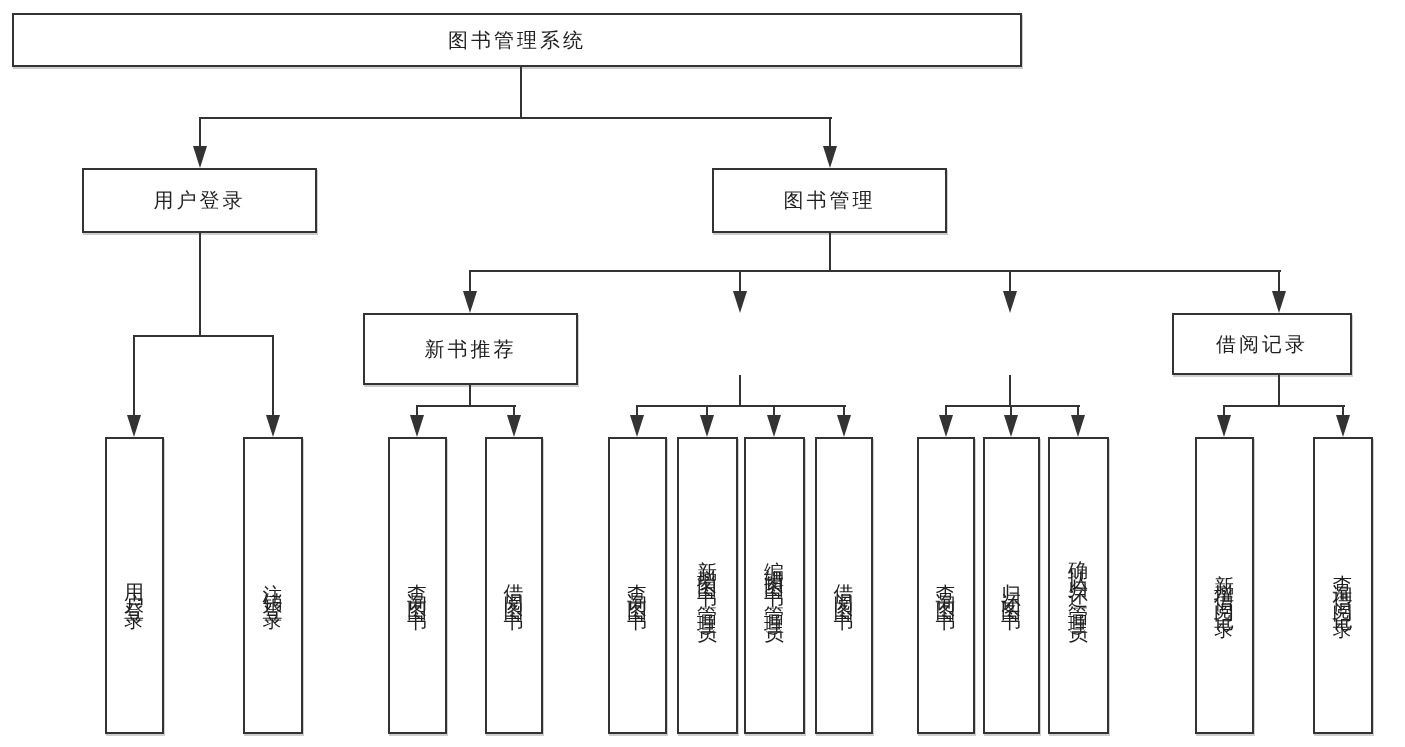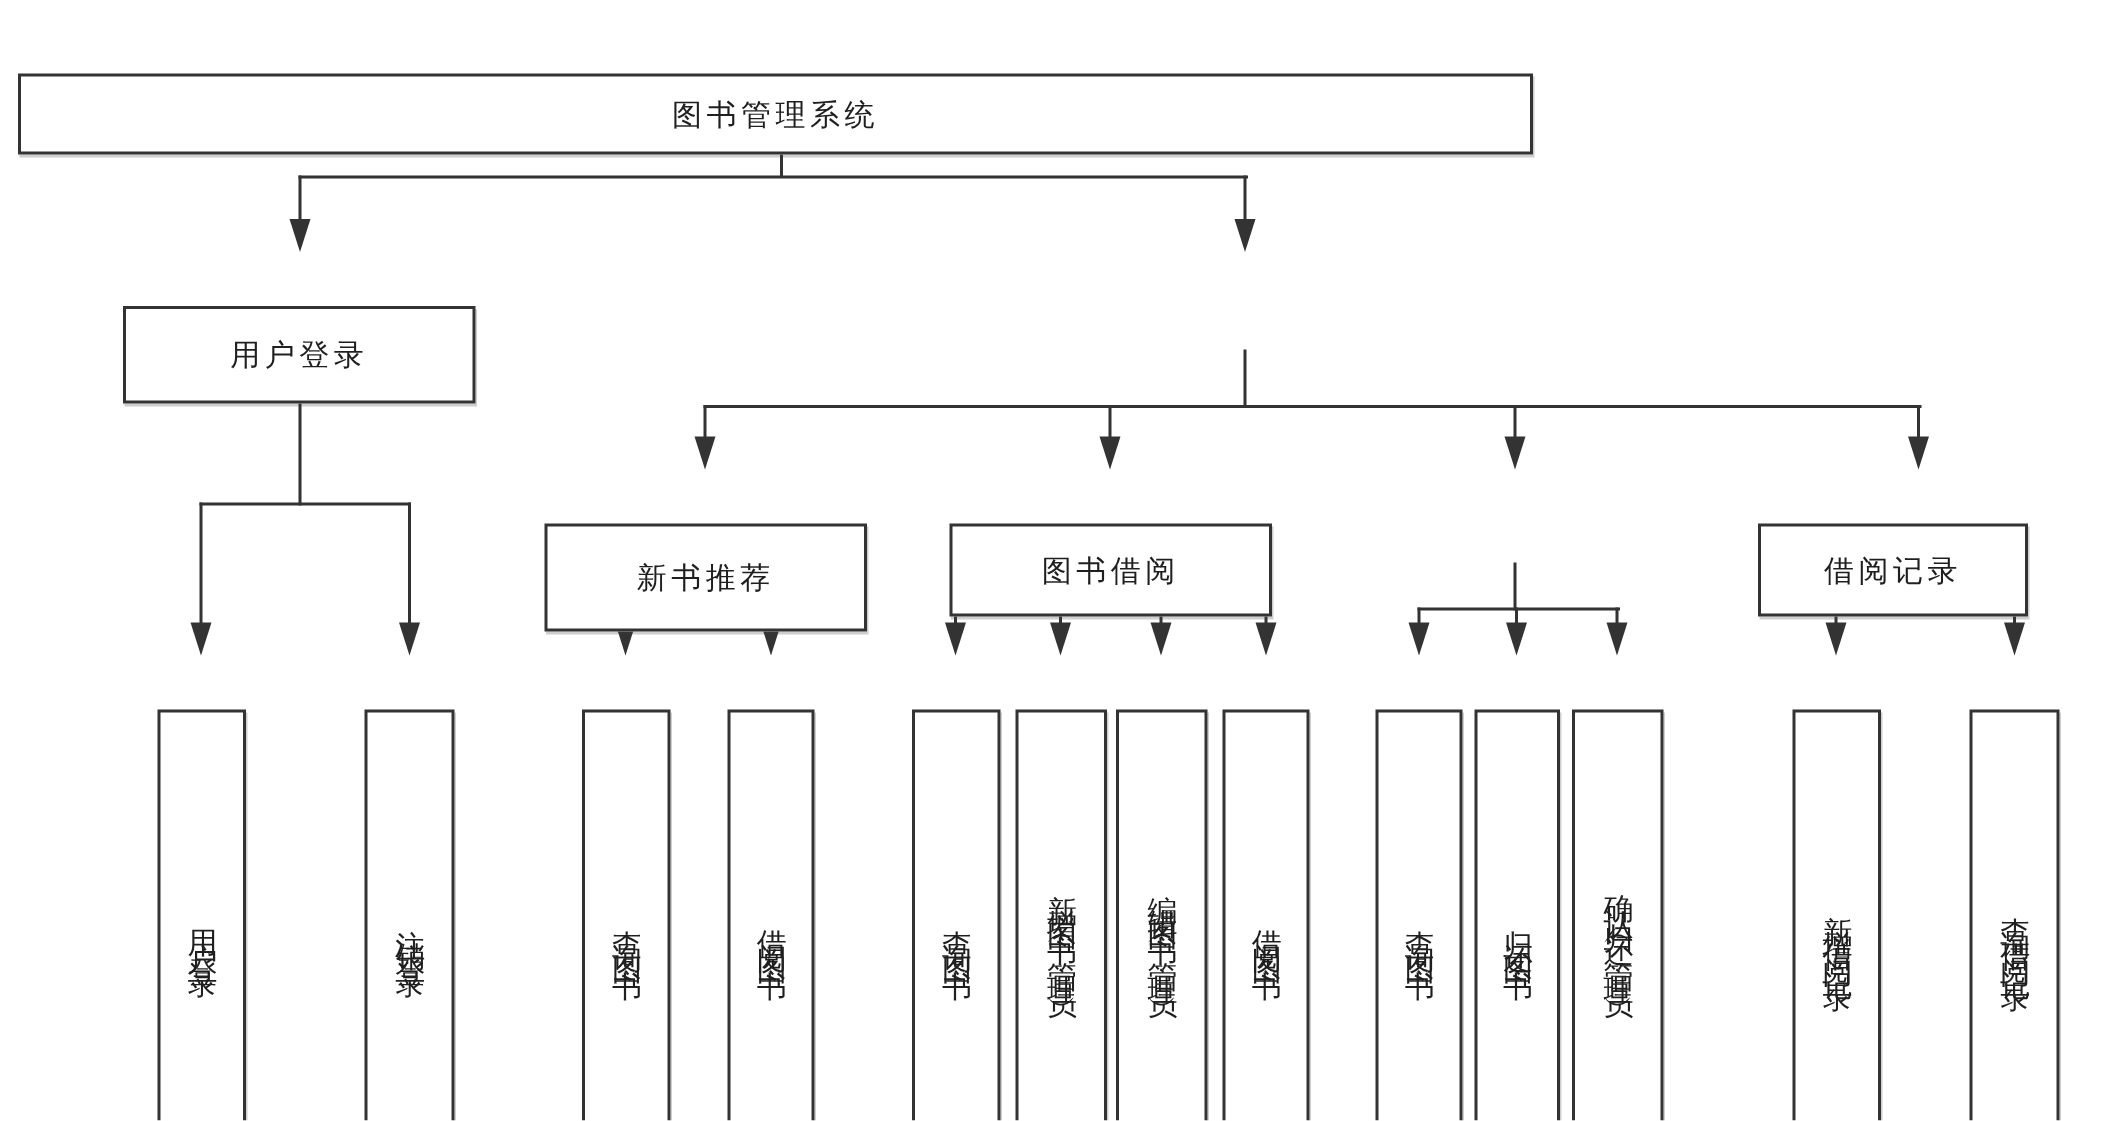--- a/index.html
+++ b/index.html
@@ -23,21 +23,20 @@
     background:#fff;
     border:2px solid var(--line);
     color:var(--ink);
     display:flex;
     align-items:center;
     justify-content:center;
     font-size:20px;
     letter-spacing:3px;
     text-align:center;
     box-shadow:1px 2px 0 rgba(60,60,60,.25);
-    margin-top:36px;
   }
   .node.v{
     writing-mode:vertical-lr;
     text-orientation:mixed;
     letter-spacing:9px;
     line-height:1;
     padding:6px 0;
   }
   
   .ln{position:absolute;background:var(--line);}
@@ -117,23 +116,23 @@
   <div class="ln" style="left:1278px;top:375px;width:2px;height:32px"></div>
   <div class="ln" style="left:1223px;top:405px;width:122px;height:2px"></div>
   <div class="ln" style="left:1223px;top:405px;width:2px;height:14px"></div>
   <div class="ah" style="left:1217px;top:415px"></div>
   <div class="ln" style="left:1342px;top:405px;width:2px;height:14px"></div>
   <div class="ah" style="left:1336px;top:415px"></div>
 
   <div class="node" style="left:12px;top:13px;width:1010px;height:54px">图书管理系统</div>
 
   <div class="node" style="left:82px;top:168px;width:235px;height:65px">用户登录</div>
+  <div class="node" style="left:712px;top:168px;width:235px;height:65px">图书管理</div>
 
   <div class="node" style="left:363px;top:313px;width:215px;height:72px">新书推荐</div>
-  <div class="node" style="left:633px;top:313px;width:215px;height:62px">图书借阅</div>
   <div class="node" style="left:1172px;top:313px;width:180px;height:62px">借阅记录</div>
 
   <div class="node v" style="left:105px;top:437px;width:59px;height:297px">用户登录</div>
   <div class="node v" style="left:243px;top:437px;width:60px;height:297px">注销登录</div>
 
   <div class="node v" style="left:388px;top:437px;width:59px;height:297px">查询图书</div>
   <div class="node v" style="left:485px;top:437px;width:58px;height:297px">借阅图书</div>
 
   <div class="node v" style="left:608px;top:437px;width:59px;height:297px">查询图书</div>
   <div class="node v" style="left:677px;top:437px;width:61px;height:297px">新增图书（管理员）</div>

